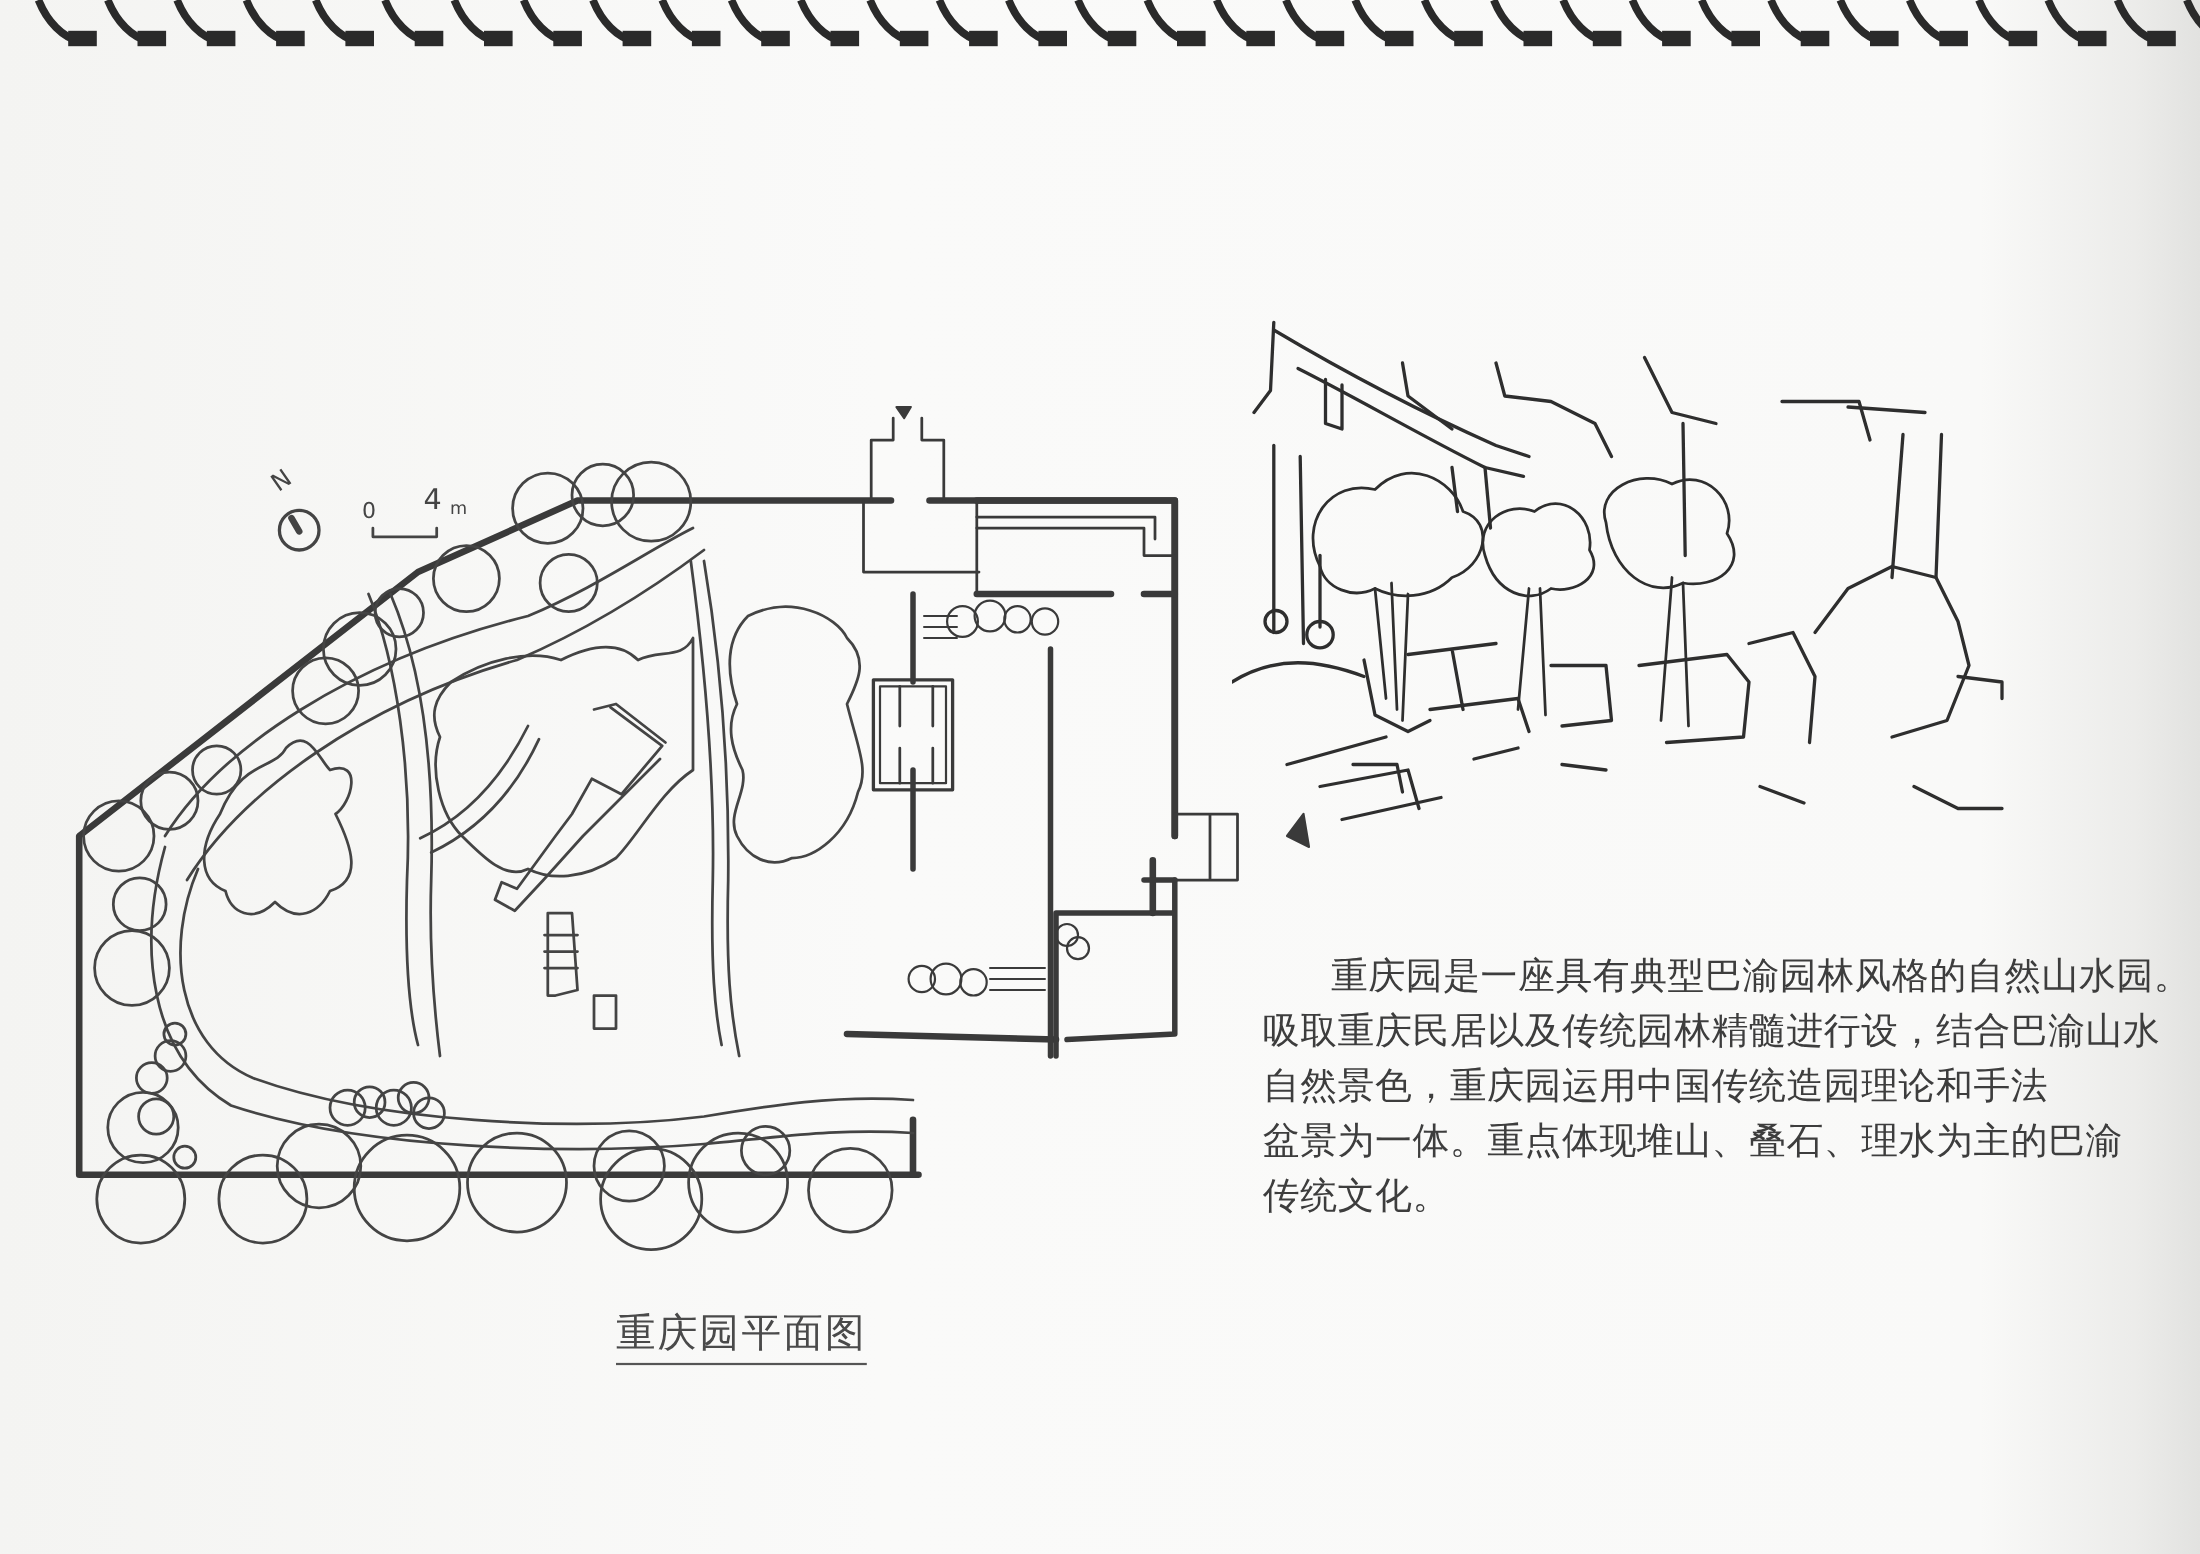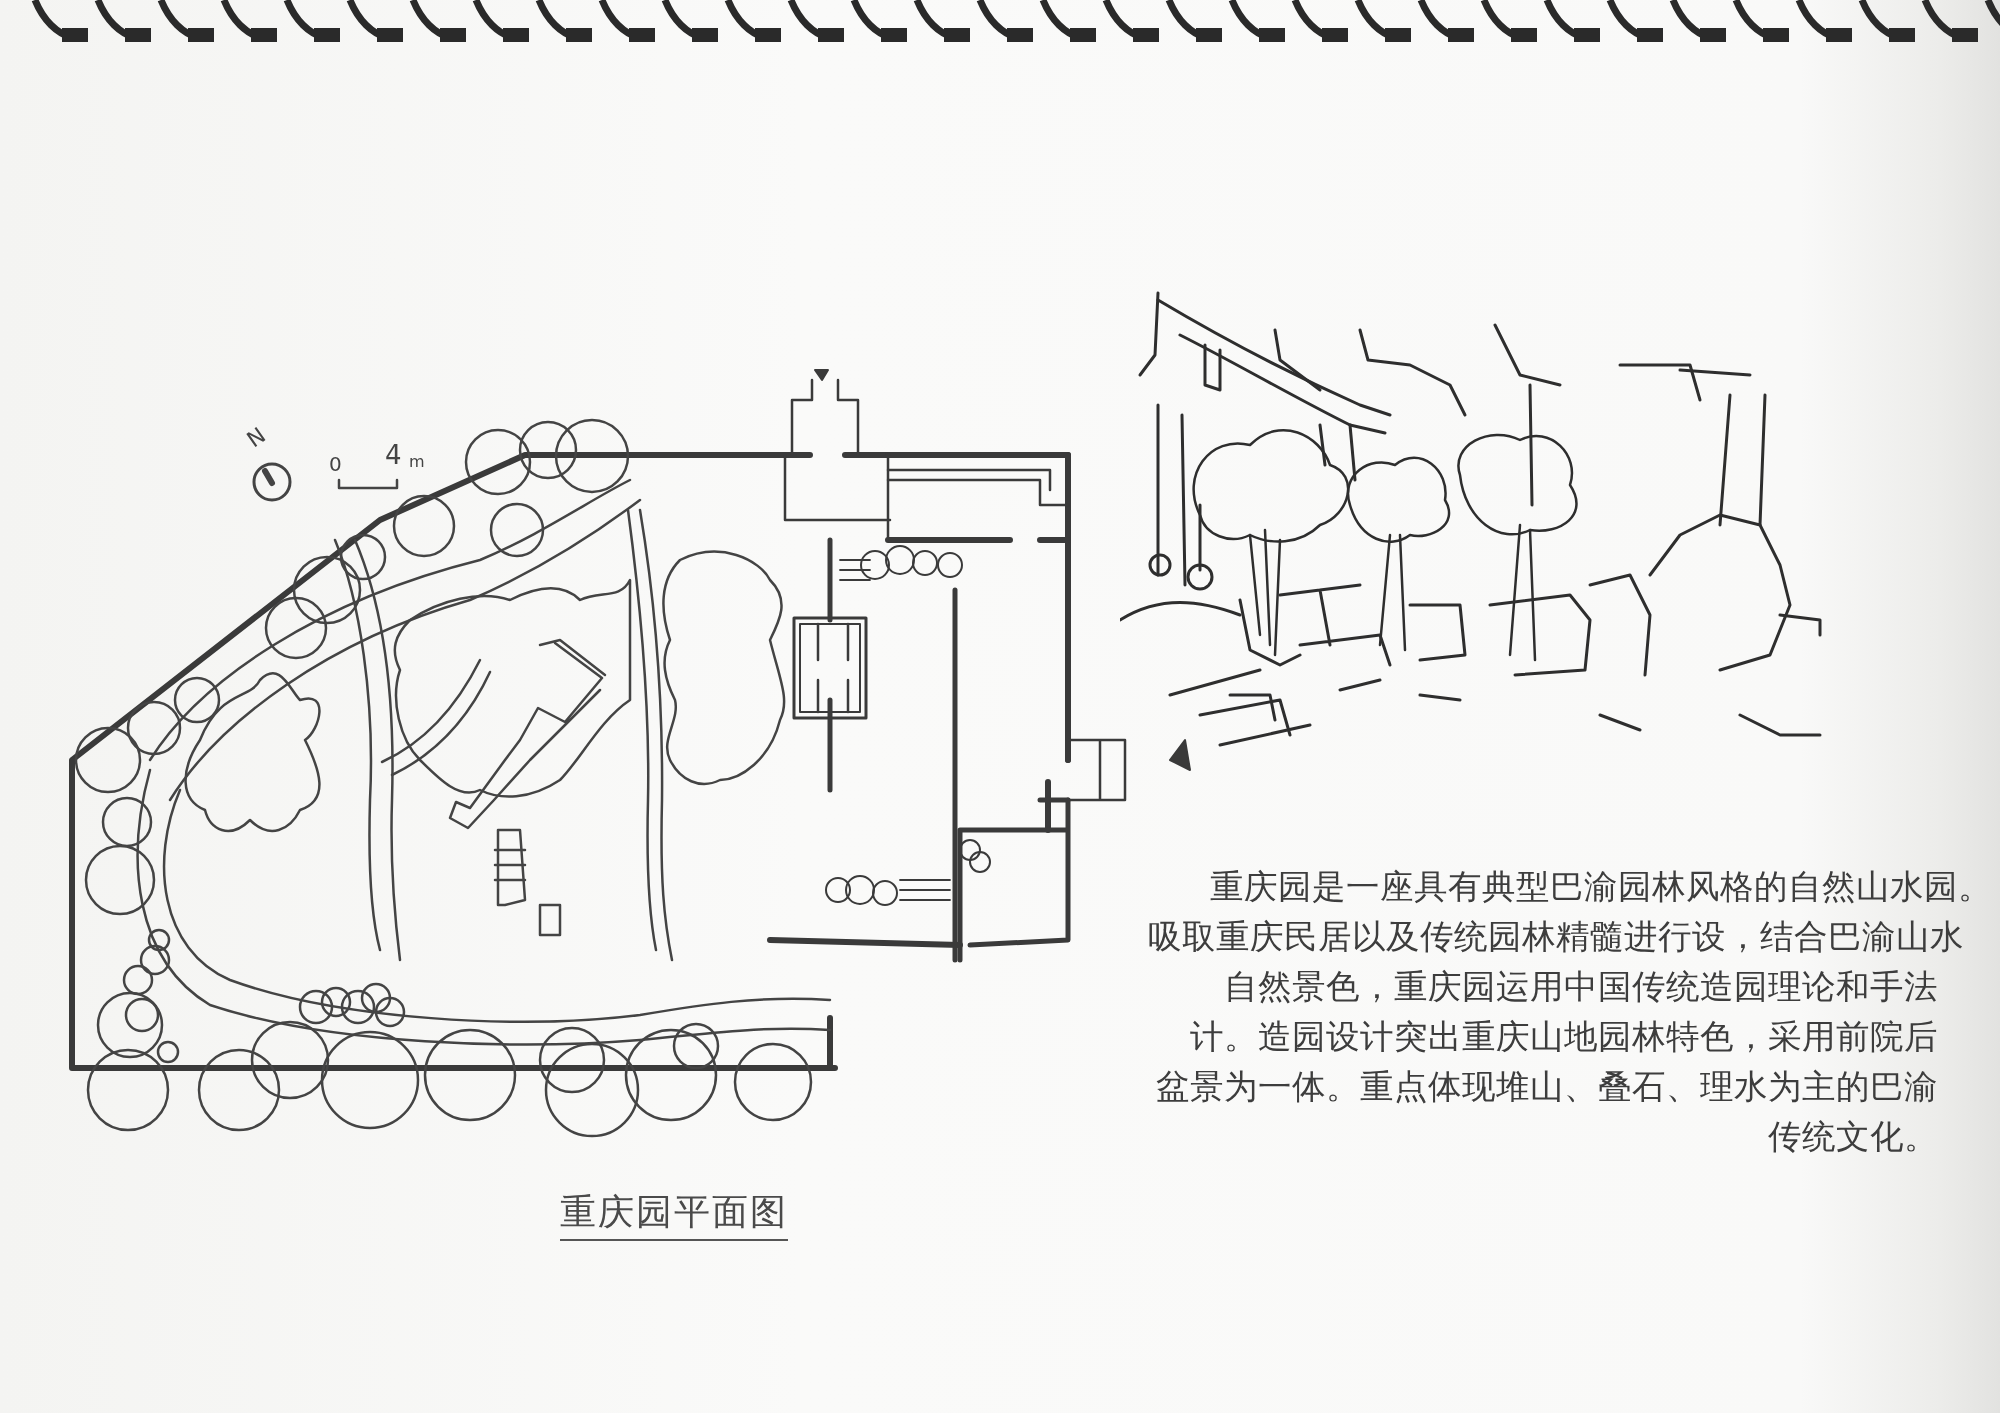--- a/index.html
+++ b/index.html
@@ -21,21 +21,21 @@
     font-size: 36px; color: #4a4a4a; letter-spacing: 2px;
     border-bottom: 2px solid #555; padding-bottom: 2px;
     font-family: Liberation Serif, serif;
   }
   .desc {
     position: absolute; left: 1148px; top: 862px; width: 790px;
     font-family: "DejaVu Sans", sans-serif;
     font-size: 33.5px; line-height: 50px; color: #3d3d3d;
     letter-spacing: 0.5px;
   }
-  .desc .line { display: block; white-space: nowrap; text-align: right; }
+  .desc .line { display: block; white-space: nowrap; }
   .desc .indent { padding-left: 62px; }
   .compass-n { position: absolute; left: 248px; top: 425px; font-size: 22px; color:#444; transform: rotate(-35deg); }
   .scale-0 { position: absolute; left: 329px; top: 452px; font-size: 20px; color:#444; }
   .scale-4 { position: absolute; left: 385px; top: 440px; font-size: 26px; color:#444; }
   .scale-m { position: absolute; left: 409px; top: 452px; font-size: 16px; color:#444; }
 </style>
 </head>
 <body>
 
 <div class="page">
@@ -271,17 +271,16 @@
       <path d="M50 420 L140 395 M80 440 L160 425 L170 460 M100 470 L190 450"></path>
       <path d="M110 420 L150 420 L155 445"></path>
       <path d="M220 415 L260 405 M300 420 L340 425 M480 440 L520 455 M620 440 L660 460 L700 460"></path>
     </g>
   </svg>
 
   <div class="desc">
     <span class="line indent">重庆园是一座具有典型巴渝园林风格的自然山水园。</span>
     <span class="line">吸取重庆民居以及传统园林精髓进行设，结合巴渝山水</span>
     <span class="line">自然景色，重庆园运用中国传统造园理论和手法</span>
-    <span class="line">计。造园设计突出重庆山地园林特色，采用前院后</span>
     <span class="line">盆景为一体。重点体现堆山、叠石、理水为主的巴渝</span>
     <span class="line">传统文化。</span>
   </div>
 </div>
 
 </body></html>

